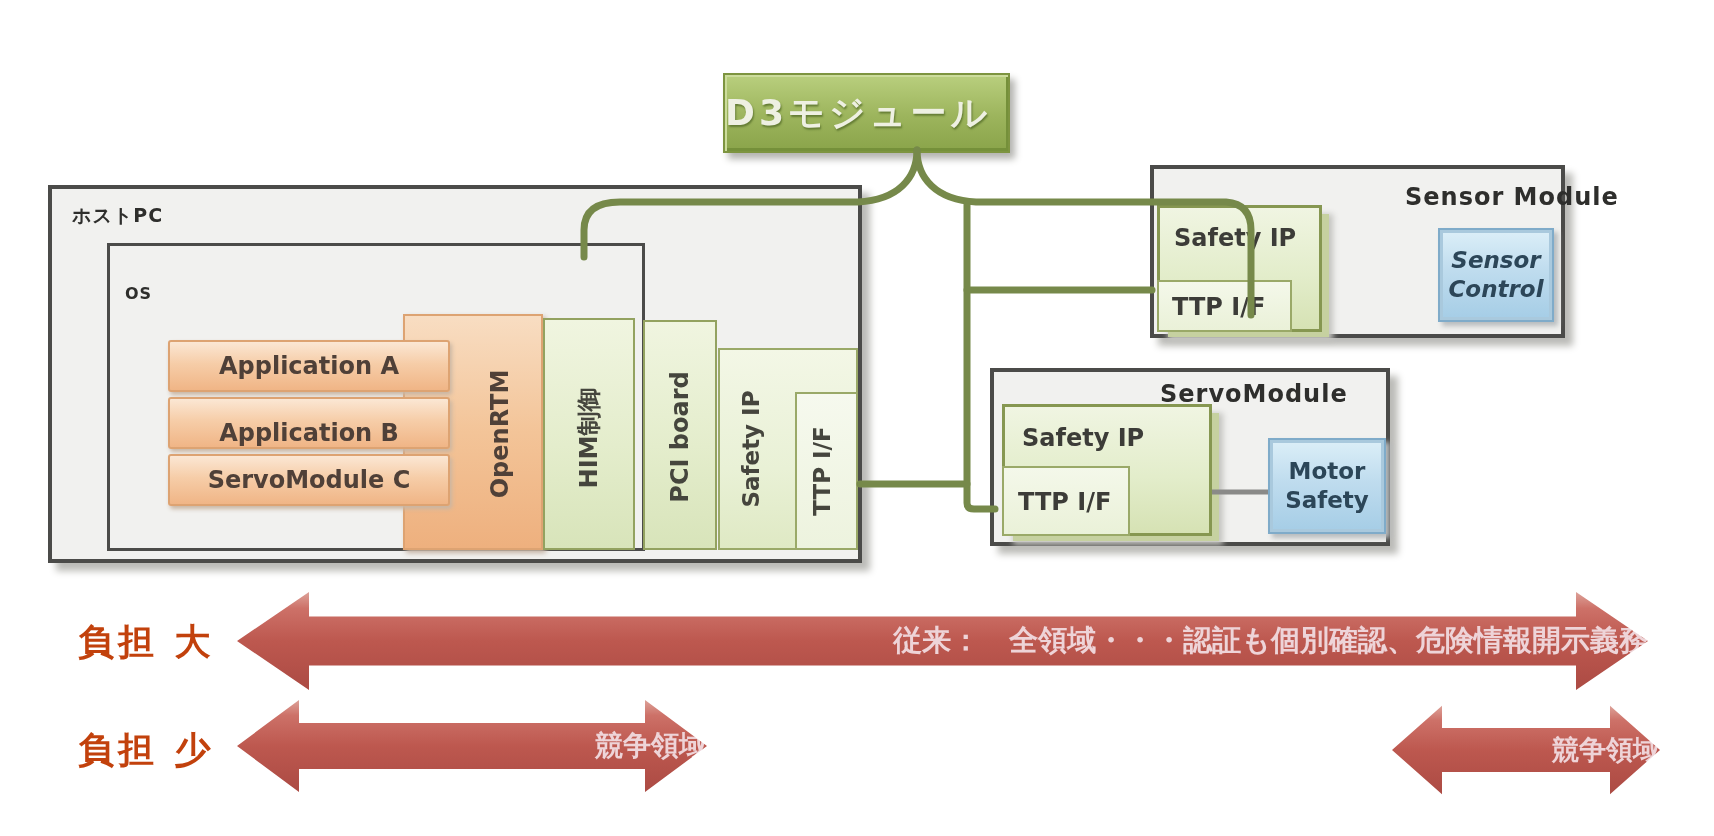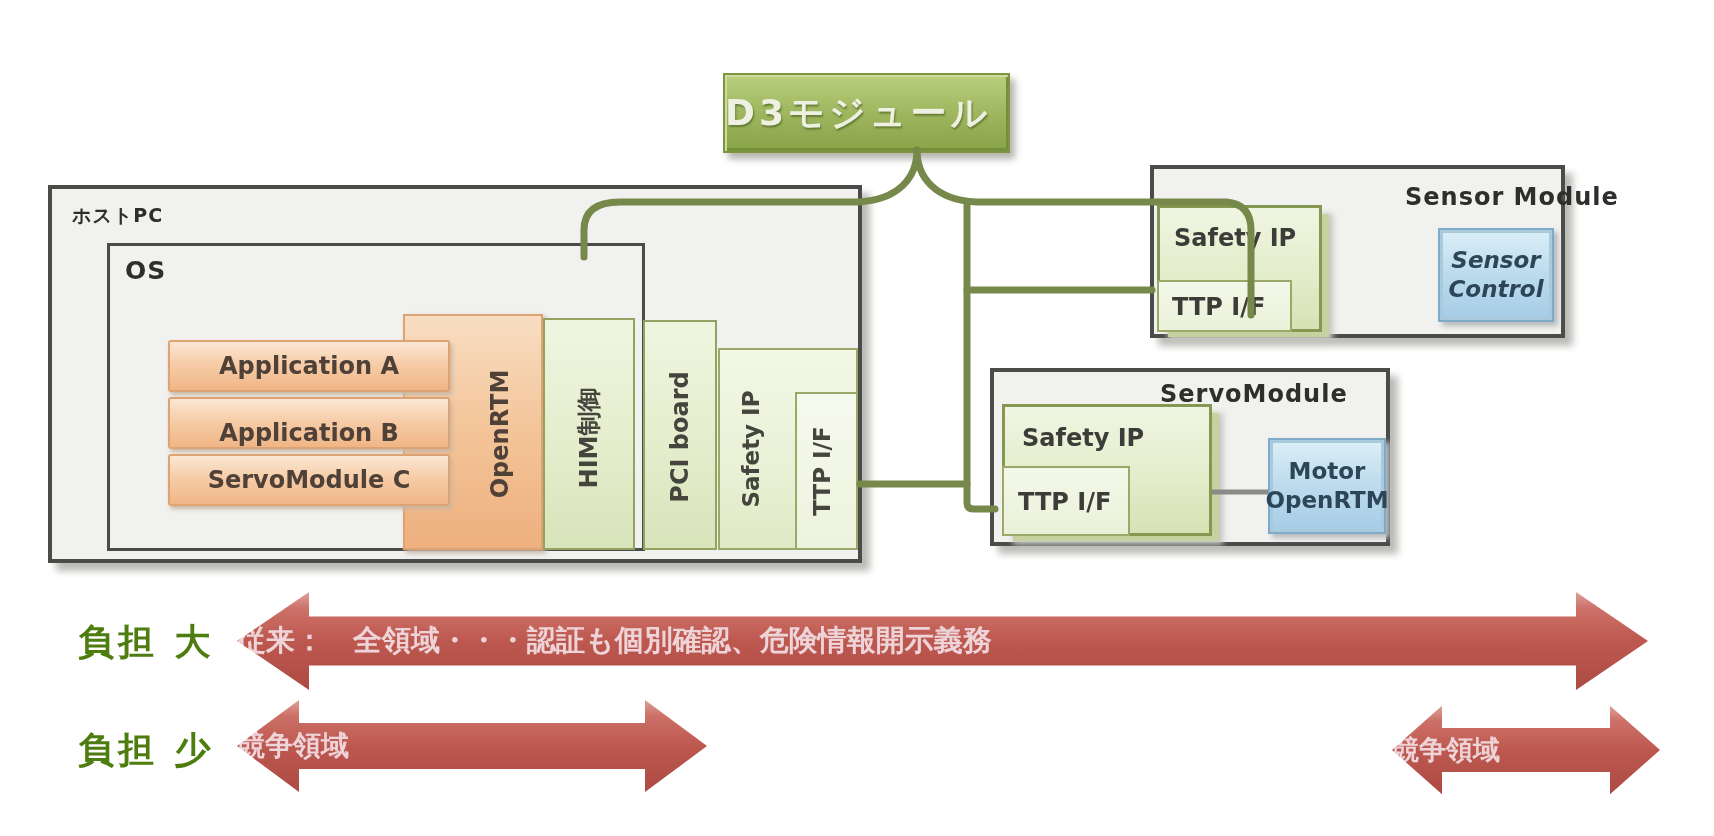--- a/index.html
+++ b/index.html
@@ -50,43 +50,43 @@
   .mlabel{position:absolute;color:#3c3c38;font-size:24px;font-weight:bold;}
 
   
   .bluebox{position:absolute;background:linear-gradient(180deg,#dcEFf8 0%,#bfdcee 45%,#a5cde6 100%);
            background:linear-gradient(180deg,#dceff8 0%,#bfdcee 45%,#a5cde6 100%);
            border:2px solid #7fabc9;box-shadow:0 0 0 3px #a9c9dd inset, 4px 4px 5px #b8bcbe;
            box-sizing:border-box;display:flex;align-items:center;justify-content:center;text-align:center;
            color:#2c4658;font-size:23px;font-weight:bold;line-height:1.25;}
 
   
-  .dblarrow{position:absolute;display:flex;align-items:center;justify-content:flex-start;
+  .dblarrow{position:absolute;display:flex;align-items:center;justify-content:flex-end;
             font-weight:bold;text-align:center;}
   .arrow-red{background:linear-gradient(180deg,#dfa89f 0%,#cd7168 18%,#bd584f 50%,#ab4a43 100%);
              color:#eed4d8;filter:drop-shadow(3px 4px 3px rgba(110,70,70,.45));}
   .arrow-green{background:linear-gradient(180deg,#dde9ba 0%,#bcd178 25%,#a2bd56 60%,#93b14a 100%);
              color:#f2f5e6;filter:drop-shadow(3px 4px 3px rgba(90,100,60,.45));}
-  .legend-label{position:absolute;color:#4d7c0f;font-size:36px;font-weight:bold;letter-spacing:4px;}
+  .legend-label{position:absolute;color:#c2410c;font-size:36px;font-weight:bold;letter-spacing:4px;}
   svg.overlay{position:absolute;left:0;top:0;pointer-events:none;}
 </style>
 </head>
 <body>
 
 <div id="stage">
 
   <div class="d3box">
     <span>D3モジュール</span>
   </div>
 
   <div class="frame" style="left:48px;top:185px;width:814px;height:378px;"></div>
   <div class="frame-title" style="left:72px;top:203px;">ホストPC</div>
 
   <div class="frame-inner" style="left:107px;top:243px;width:538px;height:308px;"></div>
-  <div class="frame-title" style="left:125px;top:256px;font-size:25px;text-align:center;">OS</div>
+  <div class="frame-title" style="left:125px;top:284px;font-size:16px;text-align:center;">OS</div>
 
   <div class="openrtm"></div>
   <div class="vtext" style="left:400px;top:420px;width:160px;text-align:center;transform:translate(20px,0) rotate(-90deg);color:#4f4038;">OpenRTM</div>
 
   <div class="appbox" style="top:340px;">
       <span>Application A</span>
     </div>
   <div class="appbox" style="top:397px;align-items:flex-end;">
       <span>Application B</span>
     </div>
@@ -115,21 +115,21 @@
     <span>Sensor Control</span>
   </div>
 
   <div class="frame" style="left:990px;top:368px;width:400px;height:178px;"></div>
   <div class="frame-title" style="left:1160px;top:380px;font-size:24px;">ServoModule</div>
   <div class="mgreen" style="left:1002px;top:404px;width:210px;height:132px;"></div>
   <div class="mlabel" style="left:1022px;top:424px;">Safety IP</div>
   <div class="mgreen-inner" style="left:1002px;top:466px;width:128px;height:70px;"></div>
   <div class="mlabel" style="left:1018px;top:488px;">TTP I/F</div>
   <div class="bluebox" style="left:1268px;top:438px;width:118px;height:96px;">
-    <span>Motor OpenRTM</span>
+    <span>Motor Safety</span>
   </div>
 
   <svg class="overlay" width="1714" height="836">
     <path d="M1212,492 L1268,492" stroke="#8a8a88" stroke-width="5" fill="none"></path>
     <g stroke="#76894a" stroke-width="7" fill="none" stroke-linecap="round">
       <path d="M917,150 C917,178 898,200 858,202 L620,202 Q584,202 584,230 L584,257"></path>
       <path d="M917,150 C917,178 936,200 976,202 L1226,202 Q1251,204 1251,230 L1251,315"></path>
       <path d="M967,202 L967,503 Q967,509 974,509 L995,509"></path>
       <path d="M967,290 L1152,290"></path>
       <path d="M860,484 L967,484"></path>

